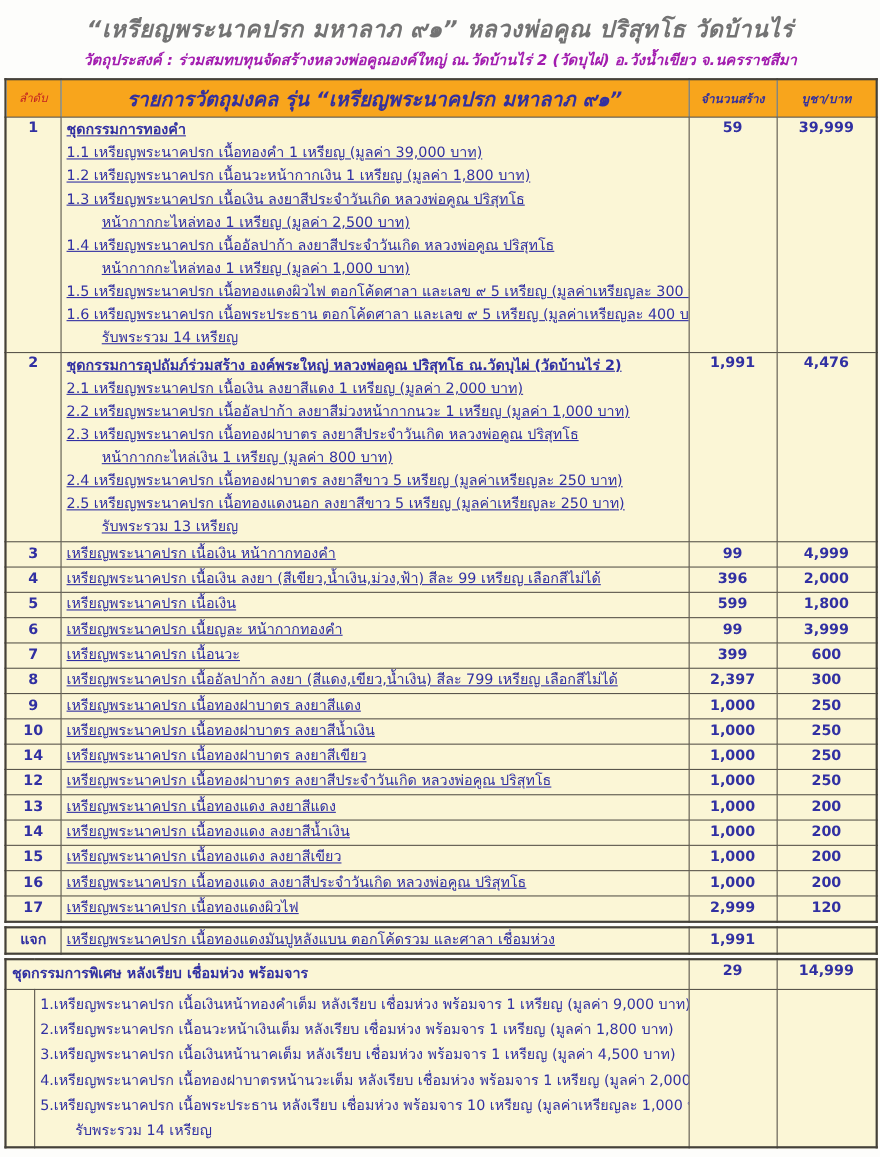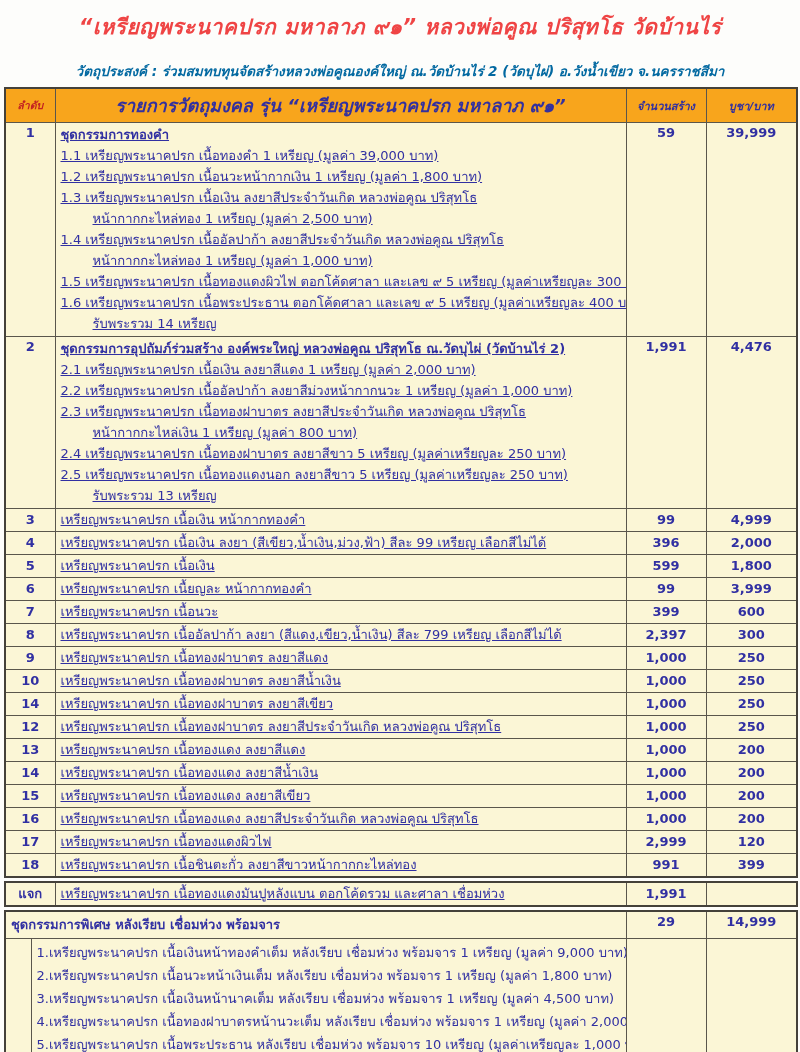--- a/index.html
+++ b/index.html
@@ -1,24 +1,24 @@
 <!DOCTYPE html>
 <html><head>
 <meta charset="utf-8">
 <style>
   html,body { margin:0; padding:0; background:#ffffff; }
   body { width:800px; font-family:"DejaVu Sans", sans-serif; }
   .page { width:800px; min-height:1052px; box-sizing:border-box; padding:6px 4px 10px 4px; background:#fdfdfb; }
-  .title { text-align:center; color:#ef4444; font-weight:bold; font-style:italic; font-size:21px; line-height:30px; margin:6px 0 20px 0; letter-spacing:0.5px; }
-  .subtitle { text-align:center; color:#0369a1; font-weight:bold; font-style:italic; font-size:13.5px; line-height:18px; margin:0 0 7px 0; }
+  .title { text-align:center; color:#737373; font-weight:bold; font-style:italic; font-size:21px; line-height:30px; margin:6px 0 4px 0; letter-spacing:0.5px; }
+  .subtitle { text-align:center; color:#a21caf; font-weight:bold; font-style:italic; font-size:13.5px; line-height:18px; margin:0 0 7px 0; }
   table.main { width:792px; border-collapse:collapse; table-layout:fixed; background:#fbf6d6; color:#3130a2; font-size:13px; }
   table.main td, table.main th { border:1.6px solid #5a564c; box-sizing:border-box; padding:2px 5px; overflow:hidden; }
   table.main { border:2px solid #44413a; }
   thead th { background:#f8a51c; height:28px; vertical-align:middle; padding:2px 4px; }
-  th.th-no { color:#c32222; font-size:10.5px; font-weight:bold; font-style:italic; }
+  th.th-no { color:#c32222; font-size:10.5px; font-weight:normal; font-style:italic; }
   th.th-desc { color:#33309f; font-size:18px; font-weight:bold; font-style:italic; }
   th.th-qty, th.th-price { color:#33309f; font-size:11px; font-weight:bold; font-style:italic; }
   td.no { text-align:center; vertical-align:top; font-weight:bold; padding-top:3px; }
   td.desc { vertical-align:top;text-decoration:underline; }
   td.qty, td.price { text-align:center; vertical-align:top; font-weight:bold; padding-top:3px; }
   .sec-title { font-weight:bold; line-height:20px; }
   .item { line-height:21px; white-space:nowrap; }
   .item.indent { padding-left:32px; }
   tr.simple td { height:23px; line-height:18px; white-space:nowrap; }
   table.gap { margin-top:3px; }
@@ -166,26 +166,20 @@
           <td class="desc">เหรียญพระนาคปรก เนื้อทองแดง ลงยาสีประจำวันเกิด หลวงพ่อคูณ ปริสุทโธ</td>
           <td class="qty">1,000</td>
           <td class="price">200</td>
         </tr>
         <tr class="simple">
           <td class="no">17</td>
           <td class="desc">เหรียญพระนาคปรก เนื้อทองแดงผิวไฟ</td>
           <td class="qty">2,999</td>
           <td class="price">120</td>
         </tr>
-        <tr class="simple">
-          <td class="no">18</td>
-          <td class="desc">เหรียญพระนาคปรก เนื้อชินตะกั่ว ลงยาสีขาวหน้ากากกะไหล่ทอง</td>
-          <td class="qty">991</td>
-          <td class="price">399</td>
-        </tr>
       </tbody>
   </table>
 
   <table class="main gap">
     <colgroup>
         <col style="width:50px">
         <col style="width:571px">
         <col style="width:80px">
         <col style="width:91px">
       </colgroup>

